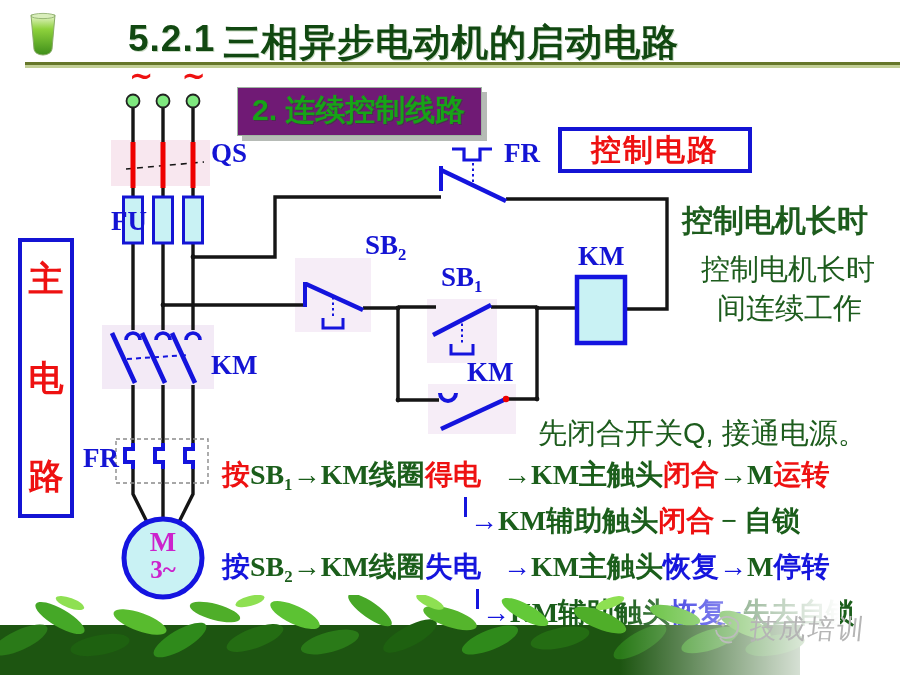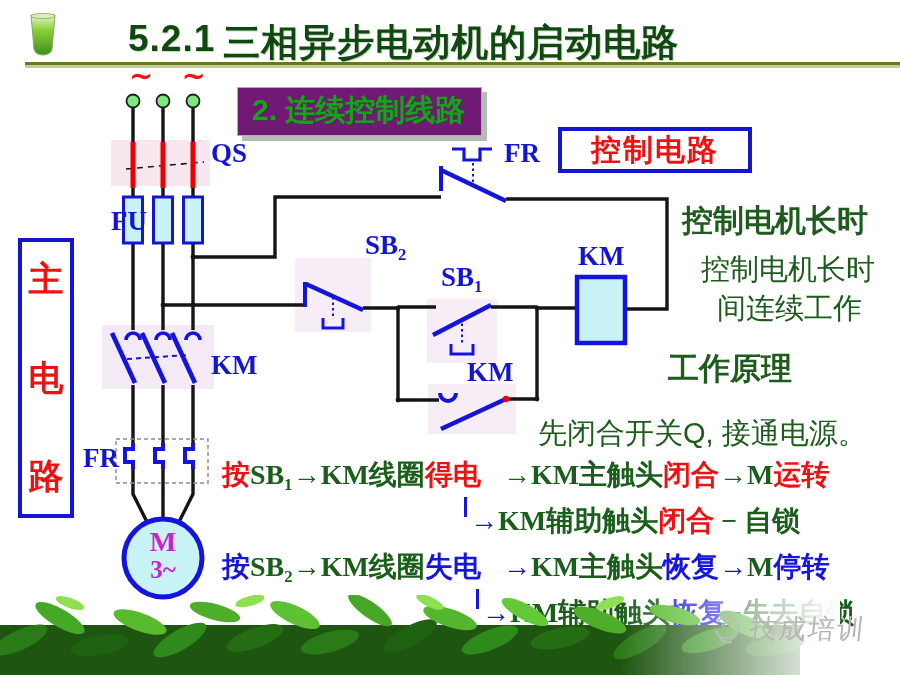--- a/index.html
+++ b/index.html
@@ -196,21 +196,20 @@
   <div id="control-box">控制电路</div>
   <div id="main-box">
     <span>主</span>
     <span>电</span>
     <span>路</span>
   </div>
 
   <div class="note" id="func-title">控制电机长时</div>
   <div class="note" id="func-b2">间连续工作</div>
   <div class="note" id="func-b1">控制电机长时</div>
-  <div class="note" id="principle-title">工作原理</div>
   <div class="note" id="principle-intro">先闭合开关Q, 接通电源。</div>
 
   <div class="flow" id="flow1"><span class="seg-red">按</span><span class="seg-green">SB₁</span><span class="seg-green">→</span><span class="seg-green">KM线圈</span><span class="seg-red">得电</span><span class="seg-gap"></span><span class="seg-green">→KM主触头</span><span class="seg-red">闭合</span><span class="seg-green">→M</span><span class="seg-red">运转</span></div>
   <div class="flow-bar" id="bar2"></div>
   <div class="flow" id="flow2"><span class="seg-blue">→</span><span class="seg-green">KM辅助触头</span><span class="seg-red">闭合</span><span class="seg-green"> − </span><span class="seg-green">自锁</span></div>
   <div class="flow" id="flow3"><span class="seg-blue">按</span><span class="seg-green">SB₂</span><span class="seg-green">→</span><span class="seg-green">KM线圈</span><span class="seg-blue">失电</span><span class="seg-gap"></span><span class="seg-blue">→</span><span class="seg-green">KM主触头</span><span class="seg-blue">恢复</span><span class="seg-blue">→</span><span class="seg-green">M</span><span class="seg-blue">停转</span></div>
   <div class="flow-bar" id="bar4"></div>
   <div class="flow" id="flow4"><span class="seg-blue">→</span><span class="seg-green">KM辅助触头</span><span class="seg-blue">恢复</span><span class="seg-blue">−</span><span class="seg-green">失去自锁</span></div>
 
   <svg id="leaves" width="840" height="80" viewBox="0 0 840 80">

